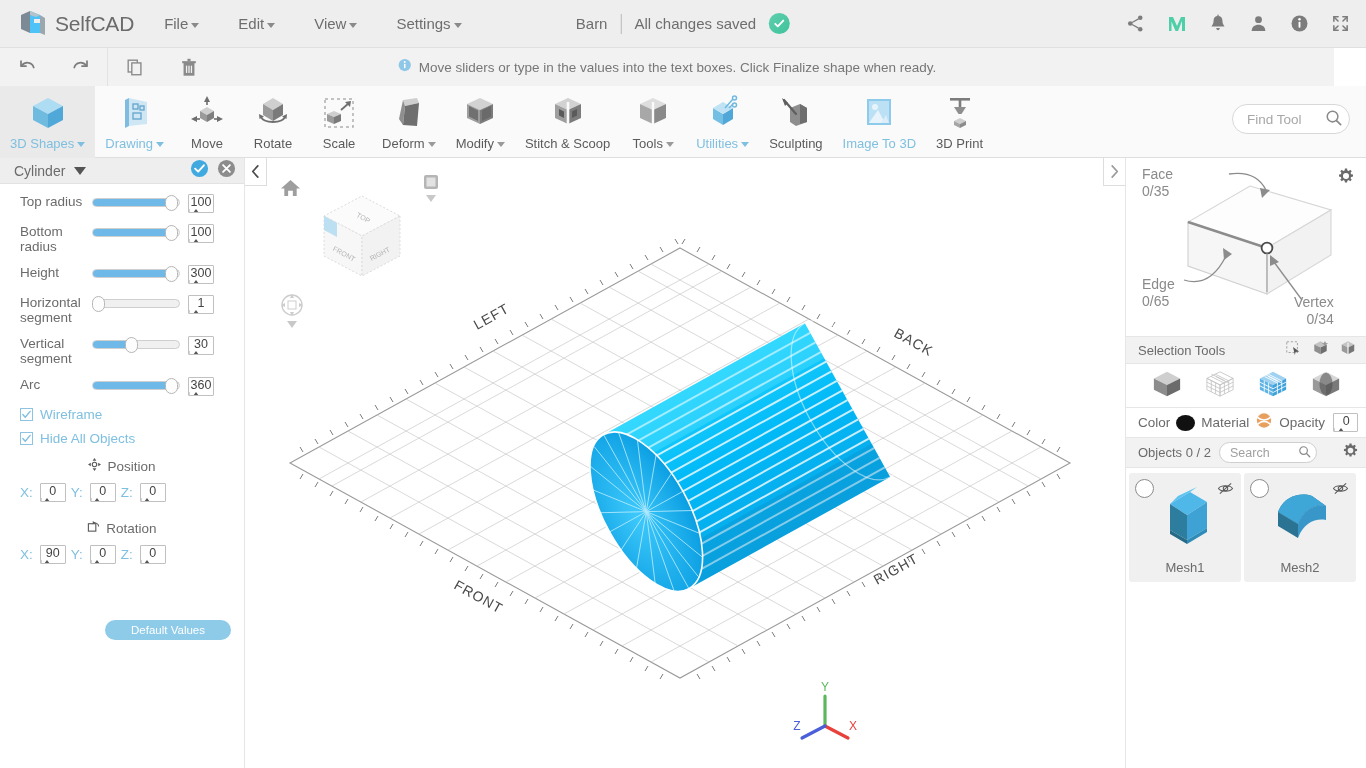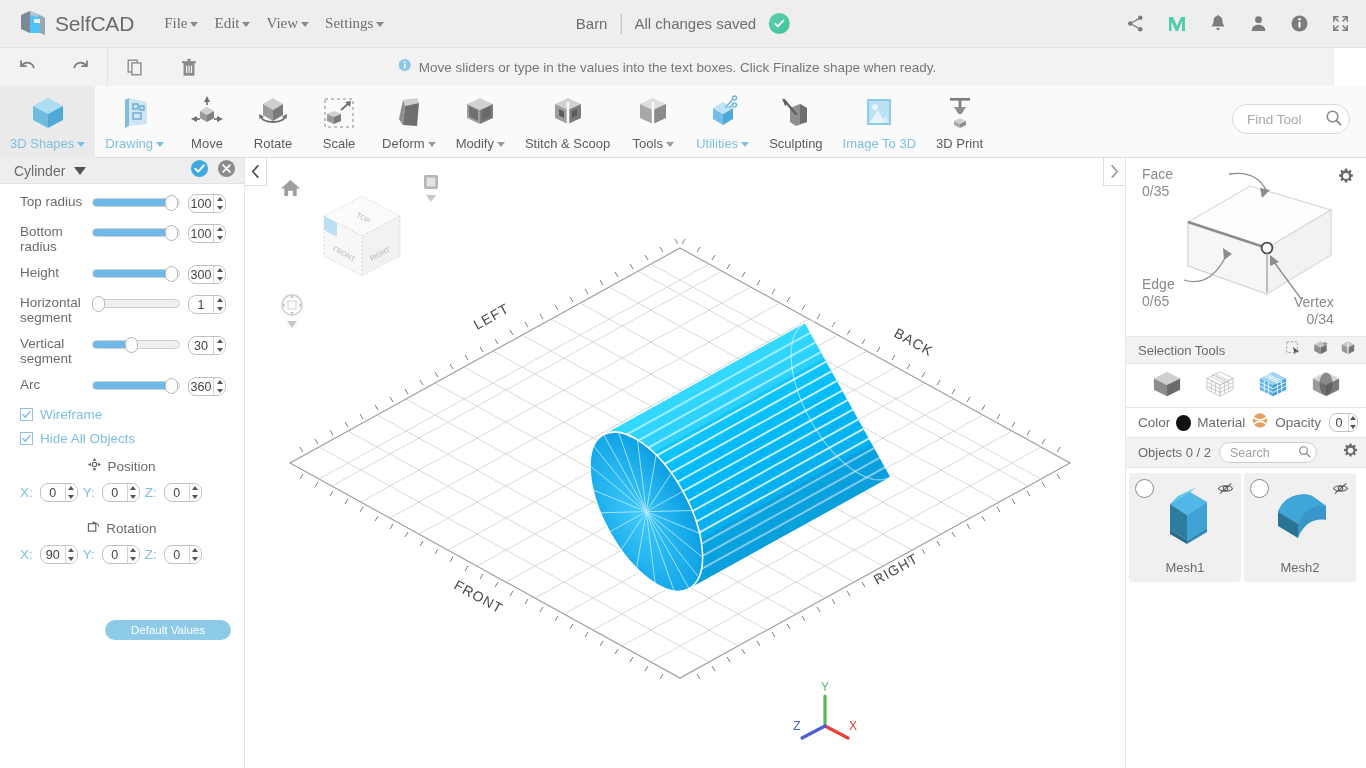--- a/index.html
+++ b/index.html
@@ -13,21 +13,21 @@
 
   
   .topbar {
     position: absolute; top: 0; left: 0; width: 1366px; height: 48px;
     background: #eeeeee; border-bottom: 1px solid #e0e0e0;
     display: flex; align-items: center;
   }
   .logo-wrap { display: flex; align-items: center; margin-left: 18px; }
   .logo-mark { width: 30px; height: 30px; position: relative; }
   .logo-text { font-size: 21px; color: #6b6b6b; margin-left: 7px; letter-spacing: -0.2px; }
-  .menu { display: flex; align-items: center; margin-left: 30px; gap: 16px; font-family: Liberation Serif, serif; }
+  .menu { display: flex; align-items: center; margin-left: 30px; gap: 39px; }
   .menu-item { font-size: 15px; color: #6e6e6e; cursor: pointer; white-space: nowrap; }
   .caret { display: inline-block; margin-left: 3px;
     border-left: 4px solid transparent; border-right: 4px solid transparent;
     border-top: 5px solid #8a8a8a; vertical-align: middle; }
   .title-center {
     position: absolute; left: 50%; transform: translateX(-50%);
     display: flex; align-items: center; gap: 13px; white-space: nowrap;
   }
   .doc-title { font-size: 15px; color: #6e6e6e; }
   .tdiv { width: 1px; height: 20px; background: #b9b9b9; }
@@ -98,21 +98,21 @@
   .srow { display: flex; align-items: flex-start; padding: 0 12px 0 20px; margin-bottom: 11px; }
   .slabel { font-size: 13.5px; color: #6b6b6b; width: 72px; line-height: 15px; flex: none; }
   .slider { position: relative; width: 88px; height: 10px; margin-top: 3px; flex: none; }
   .strack { position: absolute; top: 1px; left: 0; width: 88px; height: 9px;
     background: #f0f0f0; border: 1px solid #cfcfcf; border-radius: 5px; }
   .sfill { position: absolute; top: 2px; left: 1px; height: 7px;
     background: #6eb9e8; border-radius: 5px; }
   .sknob { position: absolute; top: -2px; width: 13px; height: 16px;
     background: #fdfdfd; border: 1px solid #b6b6b6; border-radius: 7px; }
   .numbox { display: flex; align-items: stretch; border: 1px solid #c0c0c0;
-    border-radius: 8px; background: #fff; height: 19px; margin-left: 8px; overflow: hidden; }
+    border-radius: 1px; background: #fff; height: 19px; margin-left: 8px; overflow: hidden; flex-direction: column; }
   .numbox .nval { width: 24px; font-size: 12.5px; color: #444;
     display: flex; align-items: center; justify-content: center; }
   .numbox .spin { width: 12px; border-left: 1px solid #d3d3d3;
     display: flex; flex-direction: column; background: #fff; }
   .spin .up, .spin .dn { flex: 1; display: flex; align-items: center; justify-content: center; }
   .spin .up i { border-left: 3px solid transparent; border-right: 3px solid transparent;
     border-bottom: 4px solid #555; }
   .spin .dn i { border-left: 3px solid transparent; border-right: 3px solid transparent;
     border-top: 4px solid #555; }
   .cbrow { display: flex; align-items: center; gap: 7px; padding-left: 20px; margin-bottom: 9px; }

